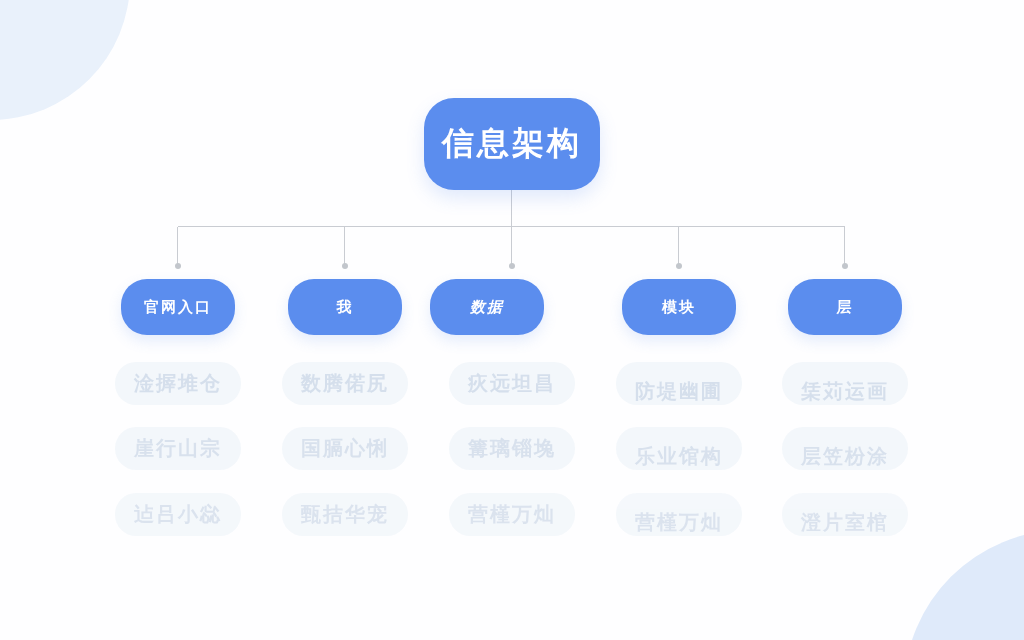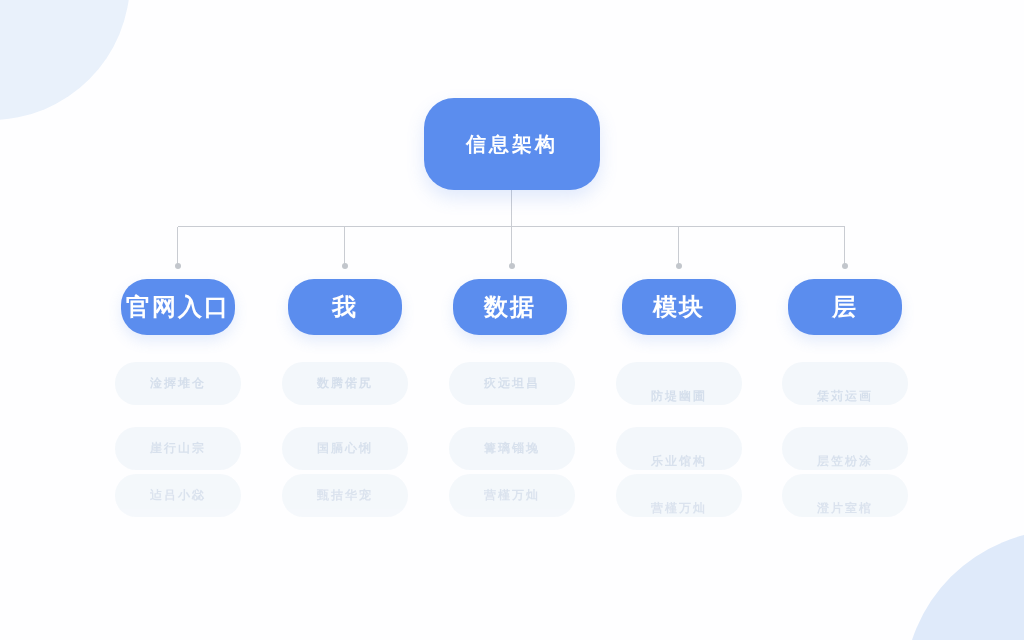--- a/index.html
+++ b/index.html
@@ -48,50 +48,50 @@
   .dot.c3 { left: 509px; }
   .dot.c4 { left: 676px; }
   .dot.c5 { left: 842px; }
   
   .root-node {
     position: absolute; left: 424px; top: 98px; width: 176px; height: 92px;
     background: var(--accent, #5b8dee);
     border-radius: 30px;
     display: flex; align-items: center; justify-content: center;
     color: var(--node-text, #ffffff);
-    font-size: 20px; font-weight: 700; letter-spacing: 3px;
+    font-size: 32px; font-weight: 700; letter-spacing: 3px;
     box-shadow: 0 8px 18px rgba(91,141,238,0.18);
   }
   
   .branch-node {
     position: absolute; top: 279px; width: 114px; height: 56px;
     background: var(--accent, #5b8dee);
     border-radius: 26px;
     display: flex; align-items: center; justify-content: center;
     color: var(--node-text, #ffffff);
-    font-size: 24px; font-weight: 700; letter-spacing: 2px;
+    font-size: 15px; font-weight: 700; letter-spacing: 2px;
     box-shadow: 0 6px 14px rgba(91,141,238,0.16);
   }
   .branch-node.col1 { left: 121px; }
   .branch-node.col2 { left: 288px; }
-  .branch-node.col3 { left: 453px; }
+  .branch-node.col3 { left: 430px; font-style: italic; }
   .branch-node.col4 { left: 622px; font-family: Liberation Serif, serif; }
   .branch-node.col5 { left: 788px; }
   
   .child-node {
     position: absolute; width: 126px; height: 43px;
     background: var(--faded-bg, #f3f7fb);
     border-radius: 21px;
     display: flex; align-items: center; justify-content: center;
     color: var(--faded-text, #d5dfec);
-    font-size: 12px; font-weight: 600; letter-spacing: 2px;
+    font-size: 20px; font-weight: 600; letter-spacing: 2px;
   }
   .child-node.row1 { top: 362px; }
   .child-node.row2 { top: 427px; opacity: 0.92; }
-  .child-node.row3 { top: 474px; opacity: 0.85; font-family: Liberation Serif, serif; }
+  .child-node.row3 { top: 493px; opacity: 0.85; font-family: Liberation Serif, serif; }
   .child-node.col1 { left: 115px; }
   .child-node.col2 { left: 282px; }
   .child-node.col3 { left: 449px; }
   .child-node.col4 { left: 616px; align-items: flex-end; }
   .child-node.col5 { left: 782px; align-items: flex-end; }
 </style>
 </head>
 <body>
 
 <div class="stage">

